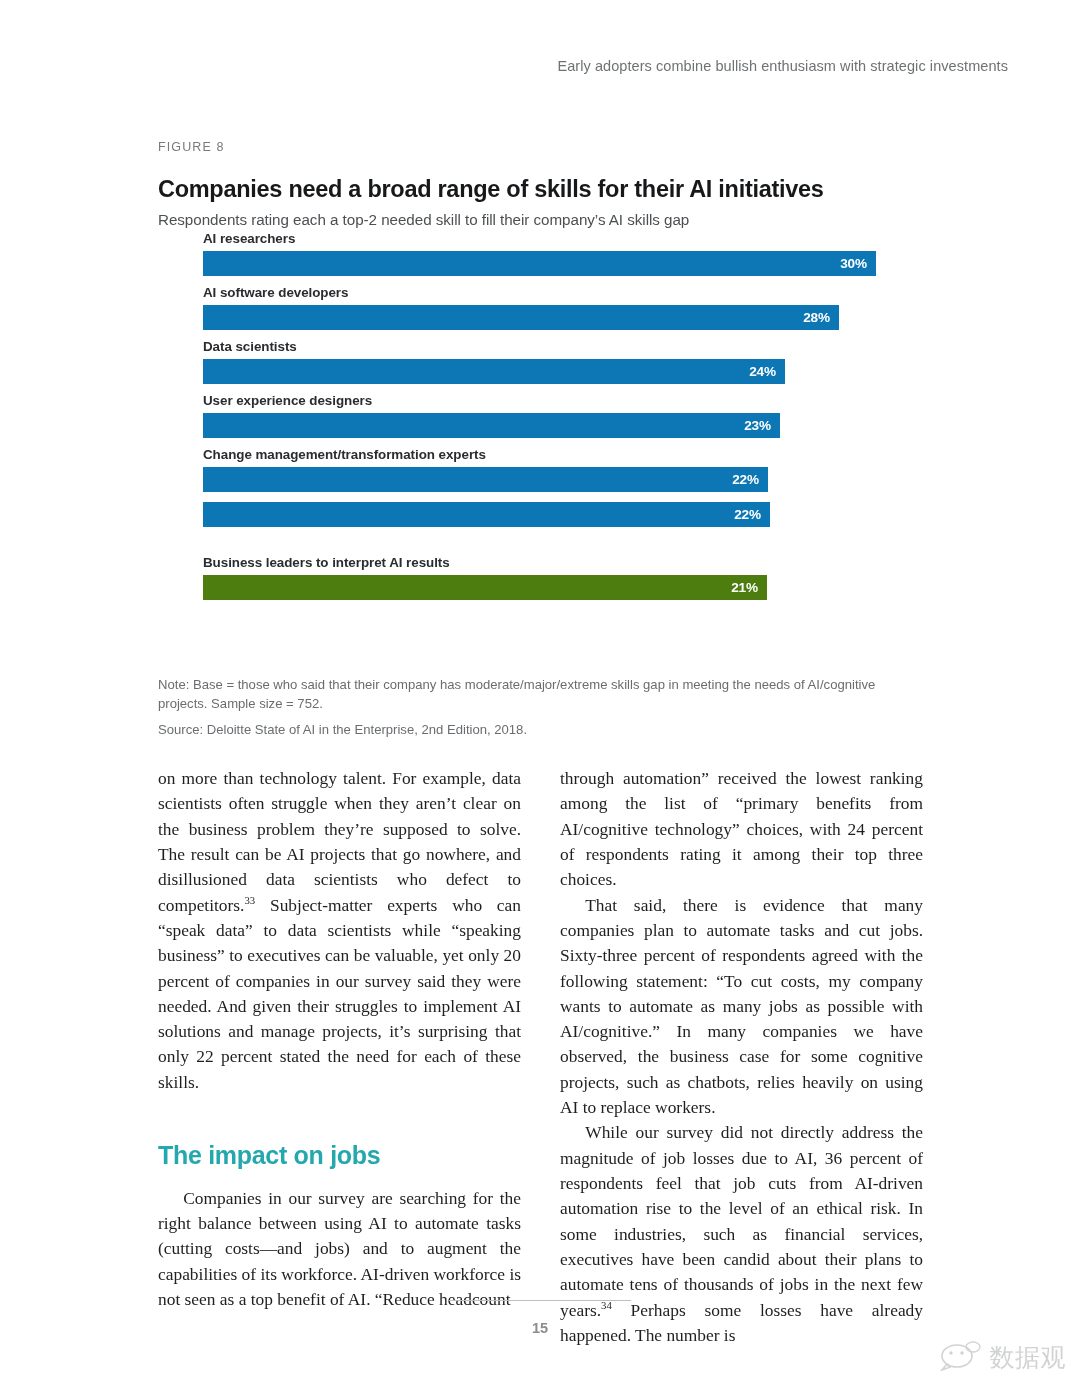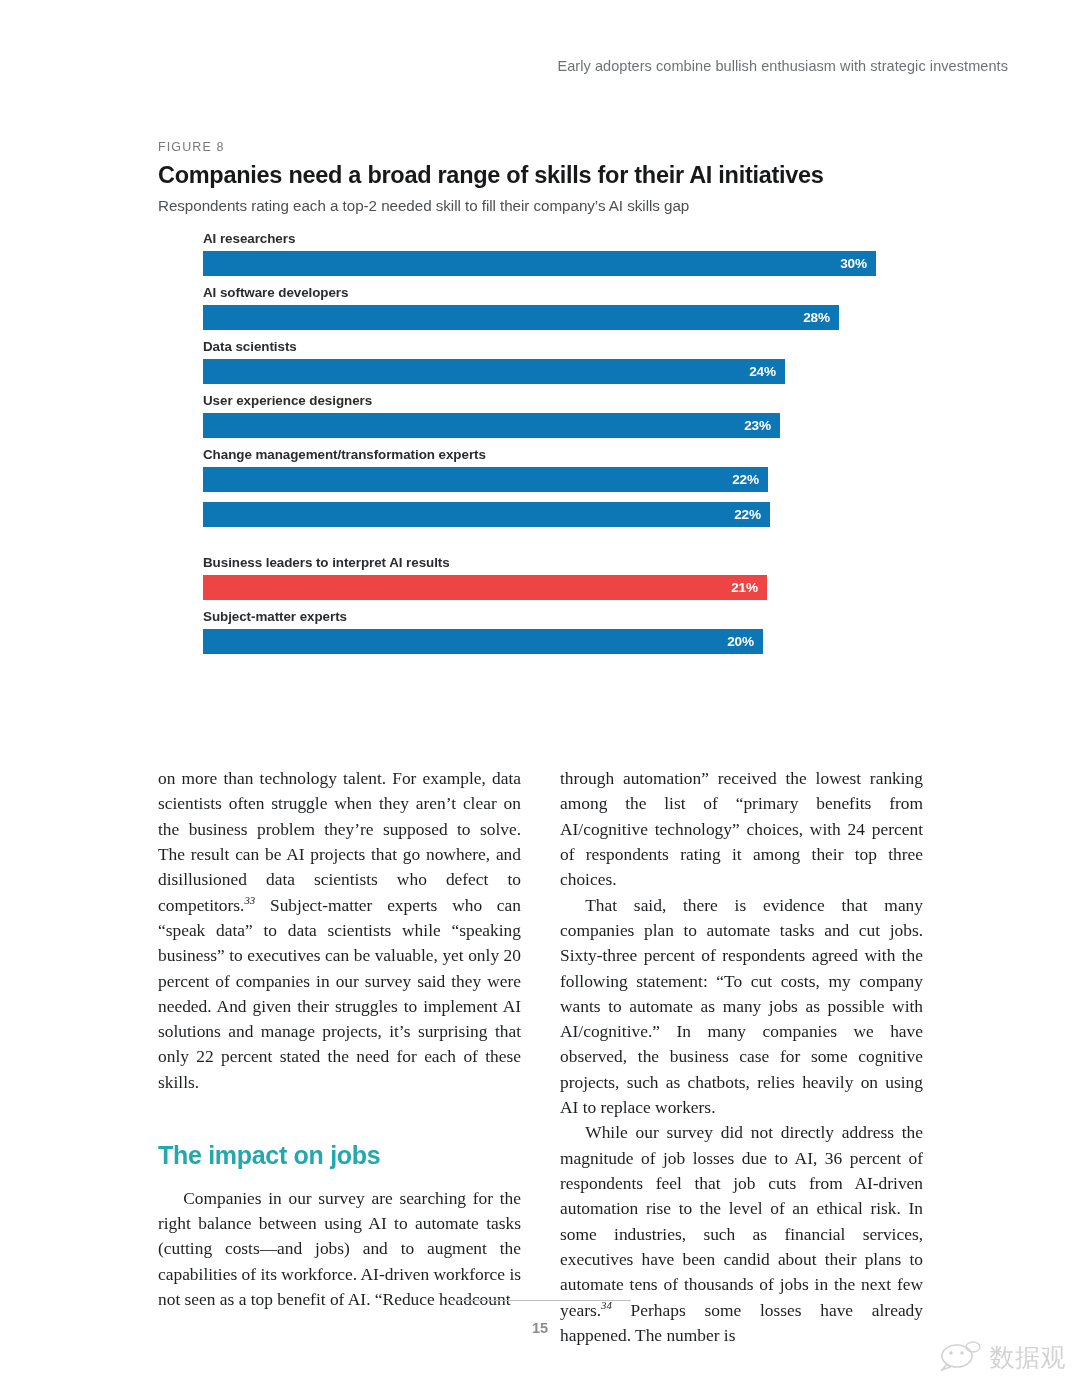--- a/index.html
+++ b/index.html
@@ -31,21 +31,21 @@
   .figure-block {
     position: absolute;
     left: 158px;
     top: 140px;
     width: 765px;
   }
   .figure-eyebrow {
     font-size: 12.5px;
     letter-spacing: 0.09em;
     color: #77797c;
-    margin-bottom: 8px;
+    margin-bottom: 22px;
   }
   .figure-title {
     font-size: 23.5px;
     font-weight: bold;
     color: #16181a;
     letter-spacing: -0.012em;
     line-height: 1.16;
     margin-bottom: 7px;
   }
   .figure-subtitle {
@@ -131,21 +131,20 @@
     margin: 0;
     text-indent: 0;
   }
   .body-col p.indent {
     text-indent: 1.45em;
   }
   sup {
     font-size: 0.62em;
     vertical-align: super;
     line-height: 0;
-    font-style: italic;
   }
 
   .section-heading {
     font-family: "Liberation Sans", sans-serif;
     font-size: 25px;
     color: #22a8ad;
     letter-spacing: -0.012em;
     margin: 47px 0 16px 0;
     line-height: 1.1;
   }
@@ -243,35 +242,31 @@
       <div class="chart-row">
         <div class="bar-track">
           <div class="bar" style="width: 567px; background: rgb(12, 119, 180);">
             <div class="bar-value">22%</div>
           </div>
         </div>
       </div>
       <div class="chart-row">
         <div class="bar-label">Business leaders to interpret AI results</div>
         <div class="bar-track">
-          <div class="bar" style="width: 564px; background: #ef4444;">
+          <div class="bar" style="width: 564px; background: #4d7c0f;">
             <div class="bar-value">21%</div>
           </div>
         </div>
       </div>
-      <div class="chart-row">
-        <div class="bar-label">Subject-matter experts</div>
-        <div class="bar-track">
-          <div class="bar" style="width: 560px; background: rgb(12, 119, 180);">
-            <div class="bar-value">20%</div>
-          </div>
-        </div>
-      </div>
     </div>
 
+  <div class="figure-notes">
+    <div class="note">Note: Base = those who said that their company has moderate/major/extreme skills gap in meeting the needs of AI/cognitive projects. Sample size = 752.</div>
+    <div class="source">Source: Deloitte State of AI in the Enterprise, 2nd Edition, 2018.</div>
+  </div>
 
   <div class="body-col col-left">
     <p><span>on more than technology talent. For example, data scientists often struggle when they aren’t clear on the business problem they’re supposed to solve. The result can be AI projects that go nowhere, and disillusioned data scientists who defect to competitors.</span><sup>33</sup><span> Subject-matter experts who can “speak data” to data scientists while “speaking business” to executives can be valuable, yet only 20 percent of companies in our survey said they were needed. And given their struggles to implement AI solutions and manage projects, it’s surprising that only 22 percent stated the need for each of these skills.</span></p>
 
     <h2 class="section-heading">The impact on jobs</h2>
 
     <p class="indent">Companies in our survey are searching for the right balance between using AI to automate tasks (cutting costs—and jobs) and to augment the capabilities of its workforce. AI-driven workforce is not seen as a top benefit of AI. “Reduce headcount</p>
   </div>
 
   <div class="body-col col-right">

